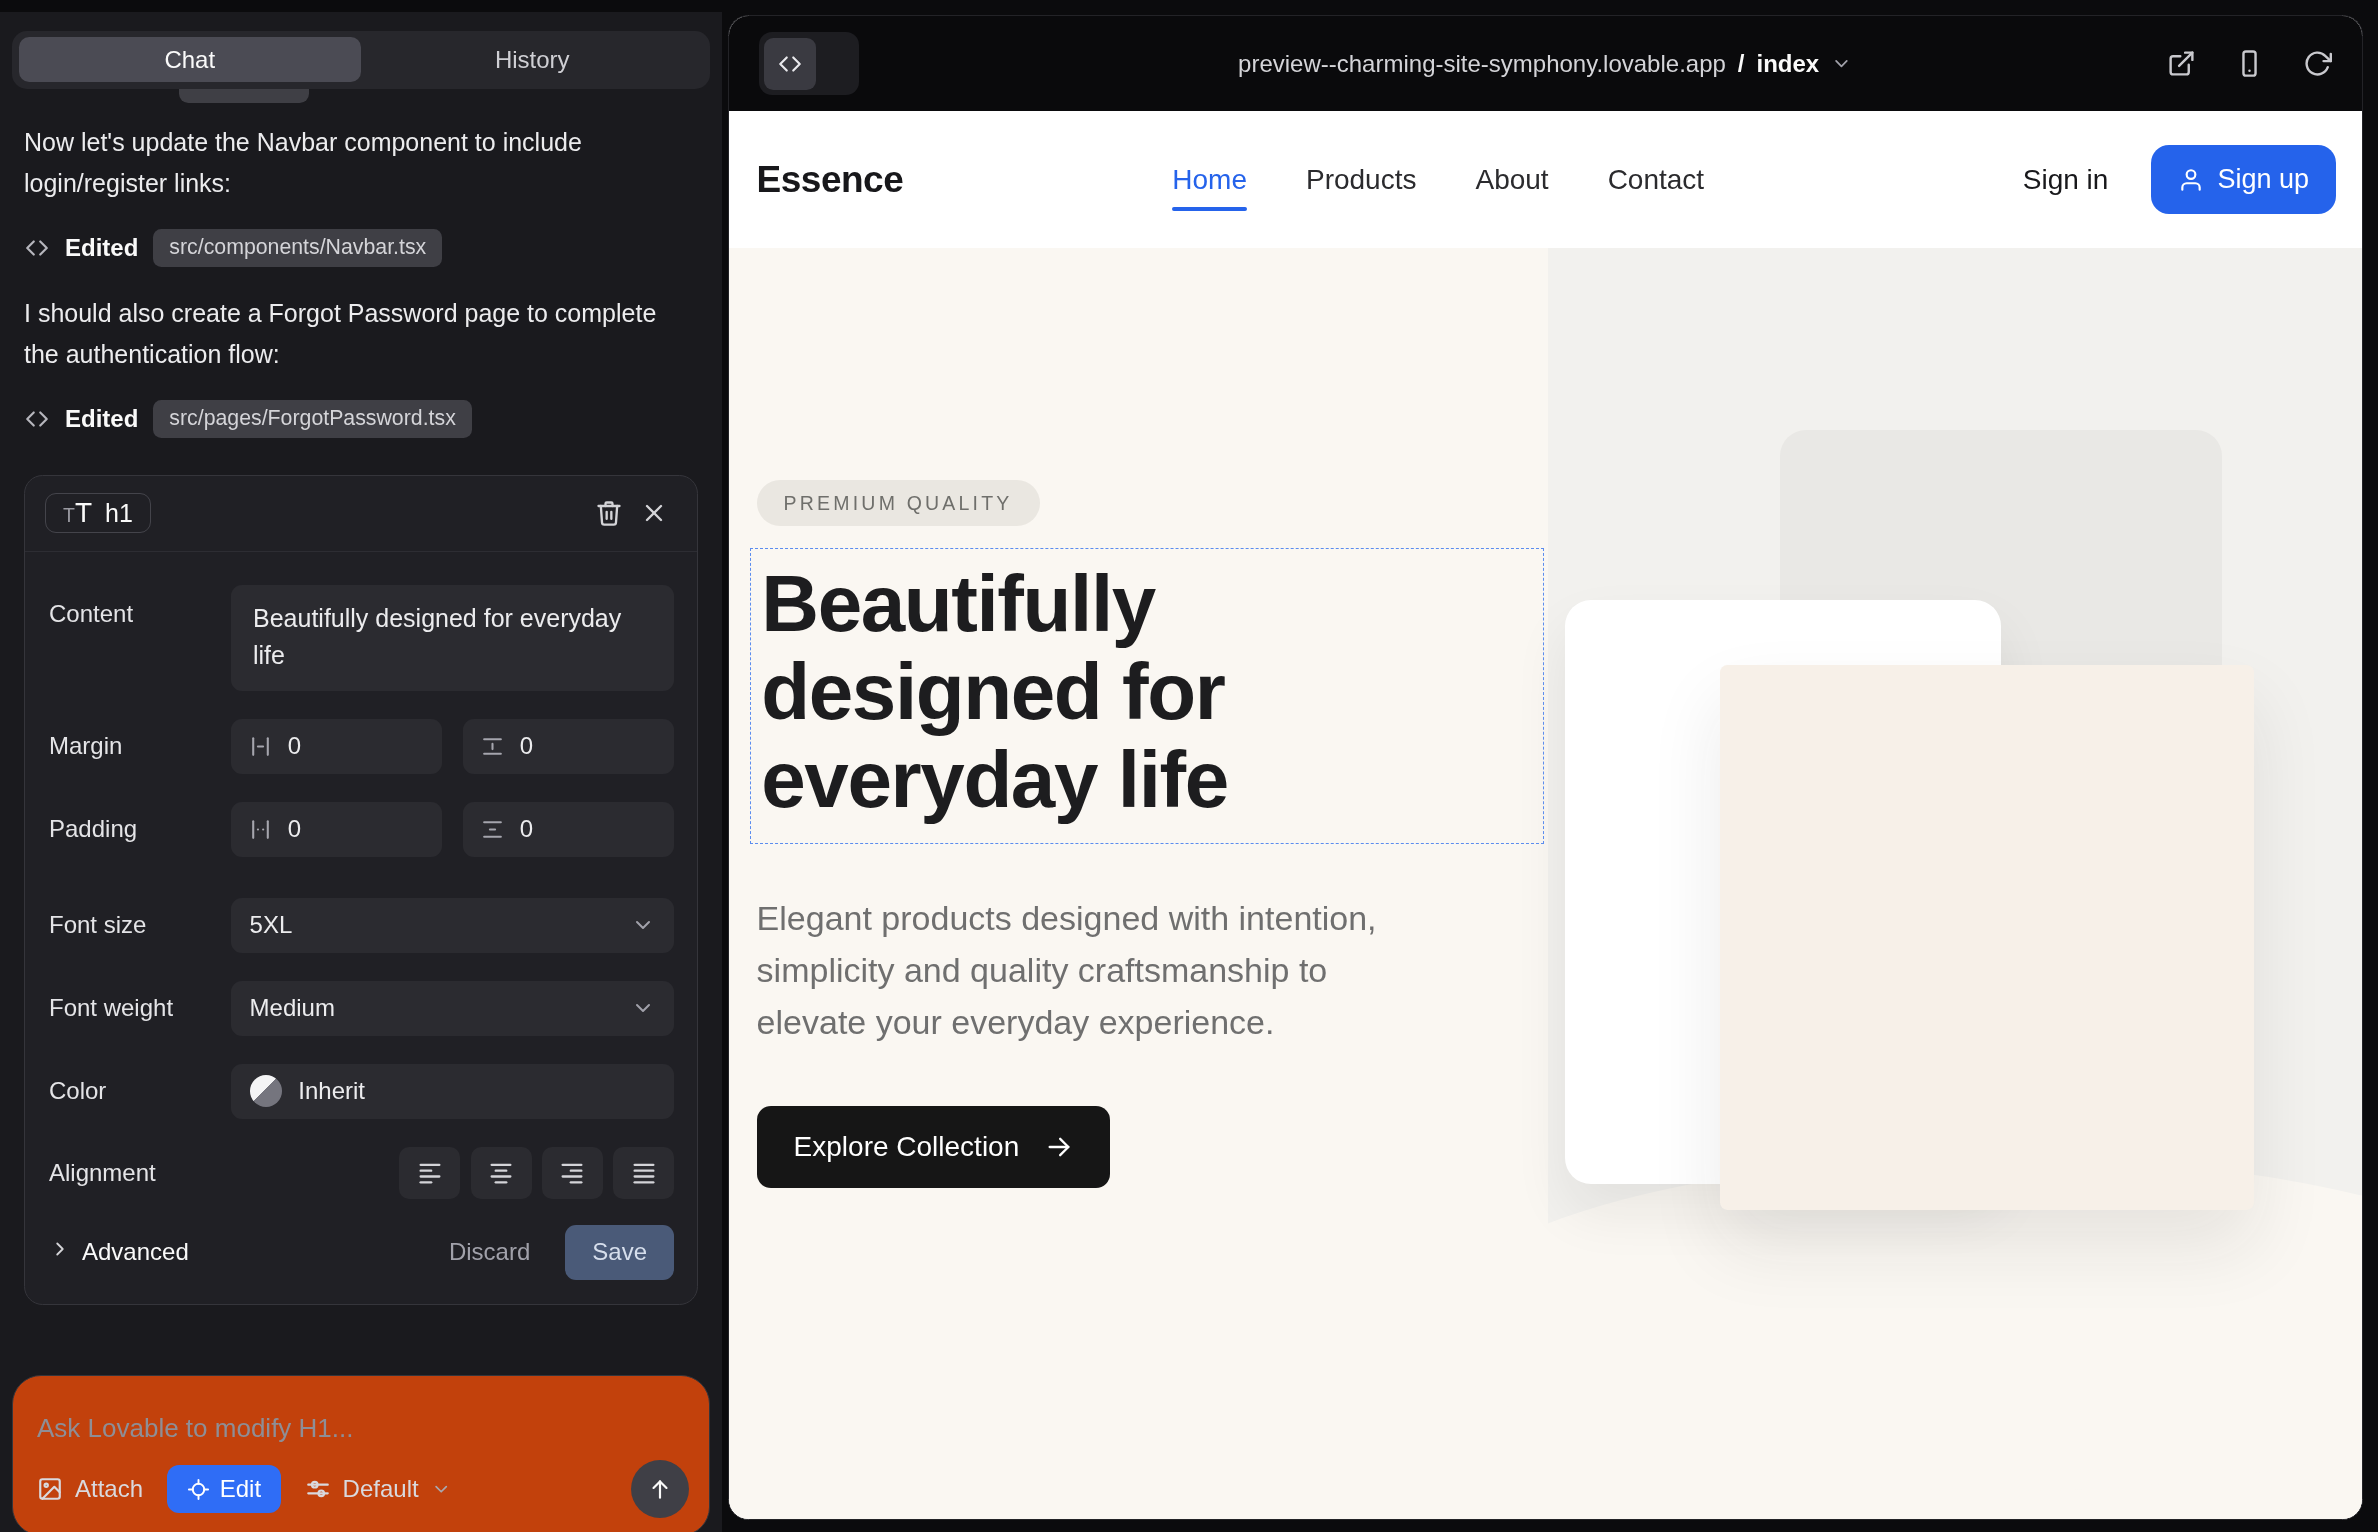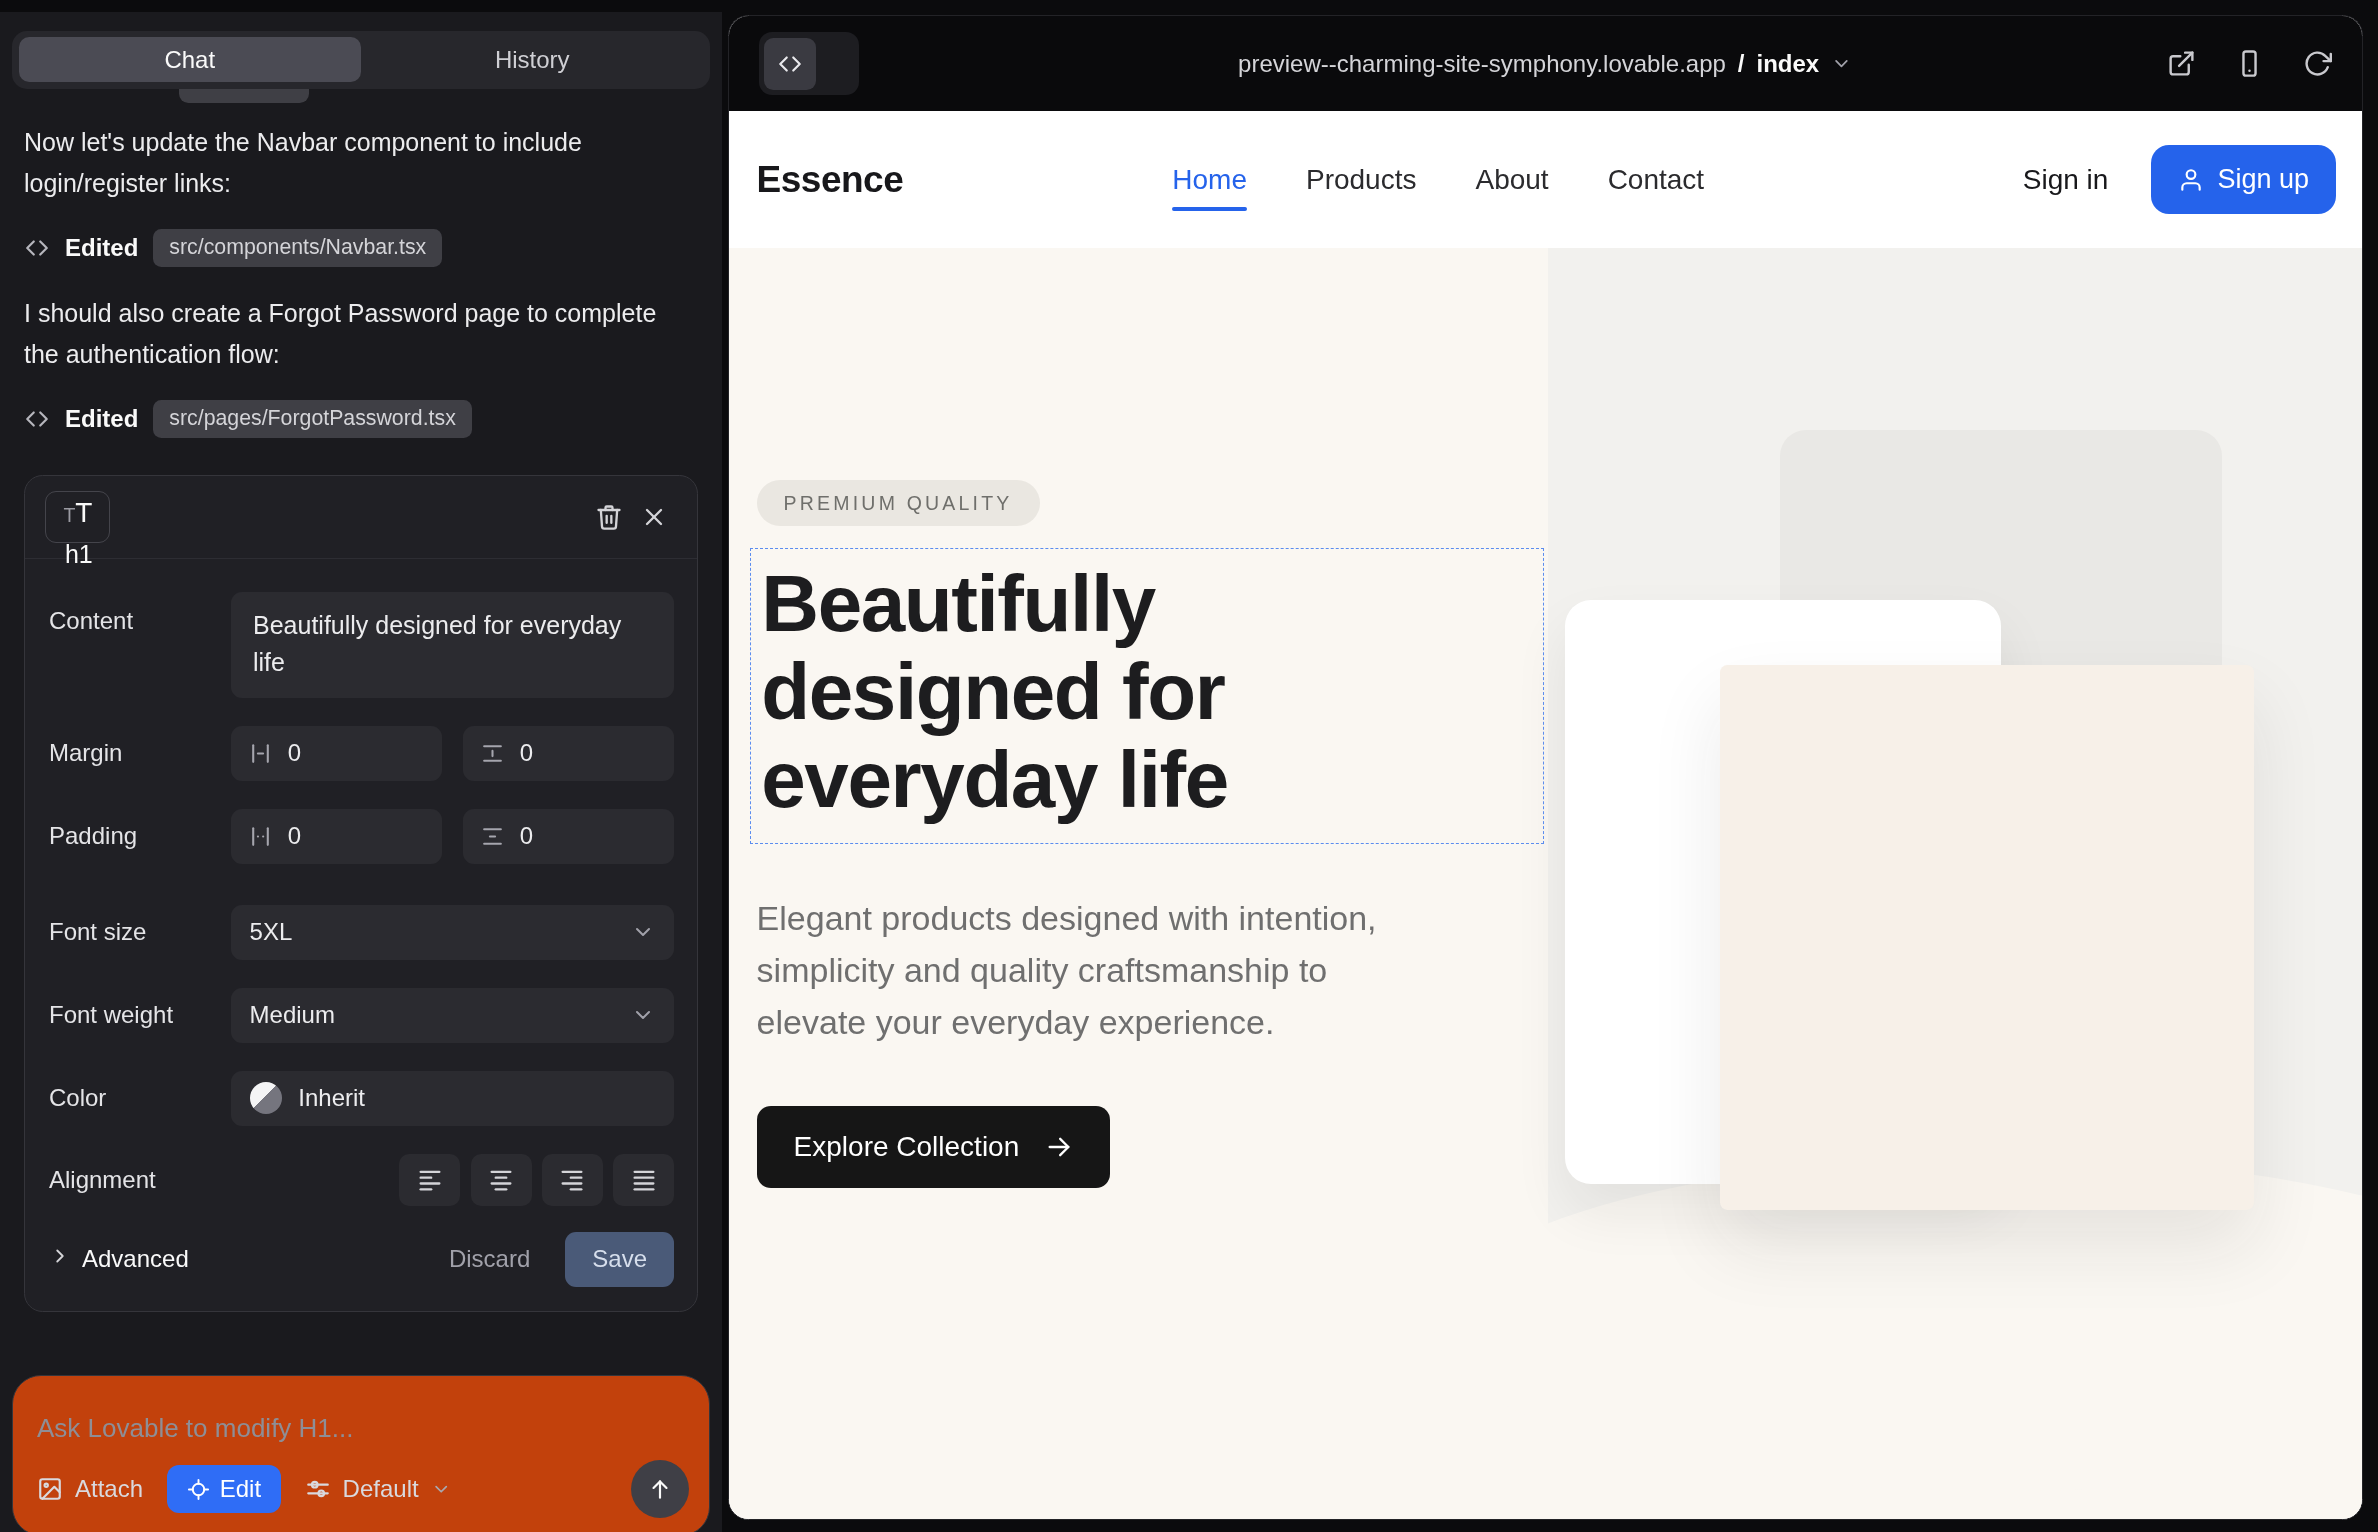--- a/index.html
+++ b/index.html
@@ -19,21 +19,21 @@
   .msg + .edit-row { margin-top:24px; }
   .edit-row { display:flex; align-items:center; gap:15px; height:41px; margin-bottom:24px; }
   .edit-row .code-ic { width:26px; height:26px; color:#b6b6bd; }
   .edit-label { font-size:24px; font-weight:700; color:#fafafa; }
   .file-chip { background:#3f3f45; color:#d4d4d8; font-size:21.3px; line-height:21.3px; padding:8.3px 16px; border-radius:8.3px; cursor:pointer; }
   .msg2 { margin-top:5.6px; }
 
   
   .editor-card { background:#202025; border:1.9px solid #35353b; border-radius:18.6px; margin-top:35px; }
   .editor-header { display:flex; align-items:center; padding:15px 20.4px; border-bottom:1.9px solid #2d2d33; }
-  .tag-pill { display:flex; align-items:center; gap:11px; border:1.9px solid #44444b; border-radius:11px; padding:5.6px 16.7px; height:52px;flex-direction:column; }
+  .tag-pill { display:flex; align-items:center; gap:11px; border:1.9px solid #44444b; border-radius:11px; padding:5.6px 16.7px; height:40px; }
   .t-small { font-size:19.5px; color:#9a9aa2; }
   .t-big { font-size:28px; color:#fafafa; }
   .tag-name { font-size:25px; color:#fafafa; margin-left:1.9px; }
   .hdr-spacer { flex:1; }
   .icon-btn { width:45px; height:45px; display:flex; align-items:center; justify-content:center; color:#d4d4d8; background:none; border:none; cursor:pointer; }
   .icon-btn svg { width:28px; height:28px; }
 
   .editor-body { padding:33px 23px 0 24px; }
   .row { display:grid; grid-template-columns:182px 1fr; align-items:center; margin-bottom:28px; }
   .row.row-top { align-items:start; }

